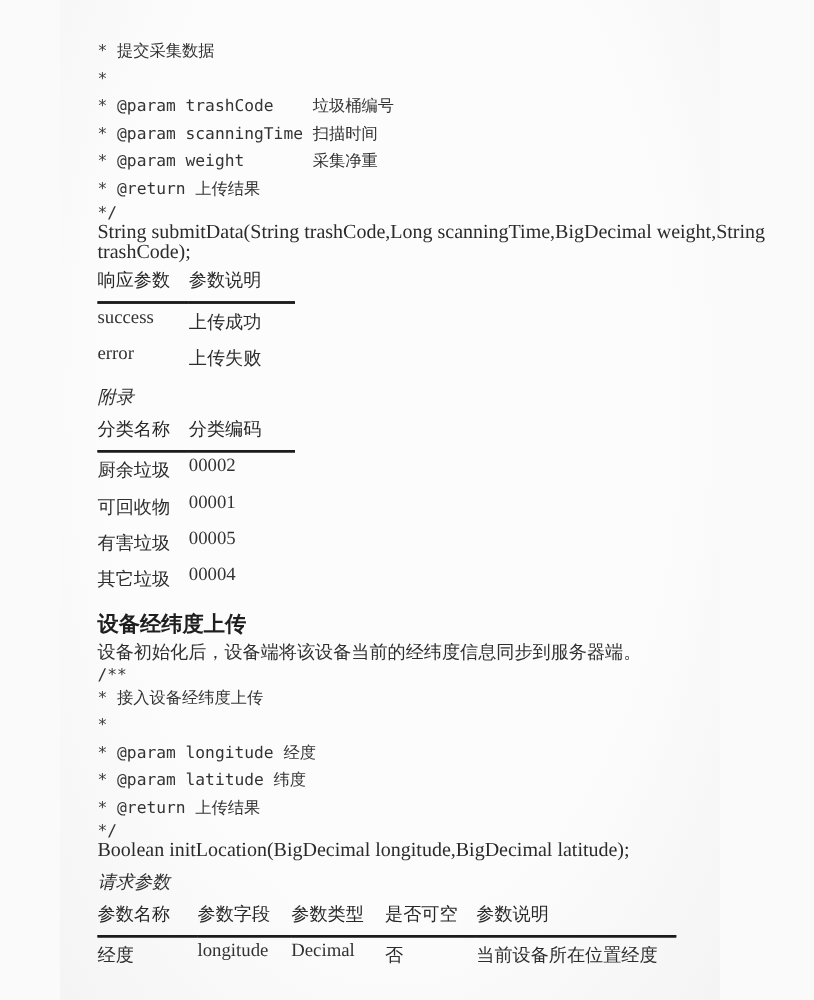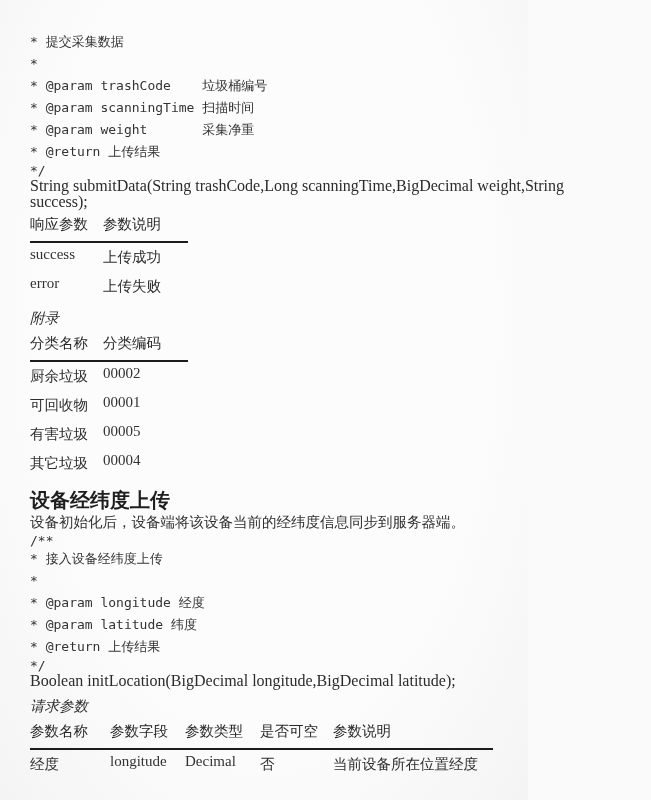--- a/index.html
+++ b/index.html
@@ -11,20 +11,21 @@
     background: #fafafa;
     color: #2f2f2f;
     font-family: "Liberation Sans", sans-serif;
   }
   .page {
     box-sizing: border-box;
     width: 528px;
     height: 800px;
     padding: 31px 20px 0 30px;
     background: radial-gradient(ellipse at 50% 40%, #fcfcfc 60%, #f4f4f4 100%);
+    margin-left: 48px;
   }
   
   .jline {
     font-family: "DejaVu Sans Mono", monospace;
     font-size: 13px;
     line-height: 22px;
     white-space: pre;
     color: #333333;
   }
   .jline.tight { line-height: 15px; }
@@ -39,21 +40,21 @@
   
   .h-italic {
     font-style: italic;
     font-size: 14.5px;
     line-height: 20px;
     margin: 7px 0 3px 0;
     color: #303030;
   }
   
   .h-bold {
-    font-size: 20px;
+    font-size: 17px;
     font-weight: bold;
     line-height: 22px;
     margin: 11px 0 0 0;
     color: #1e1e1e;
   }
   .para {
     font-size: 14.5px;
     line-height: 22px;
     margin: 0 0 0 0;
     color: #2f2f2f;
@@ -105,21 +106,21 @@
     <div class="jline">*</div>
     <div class="jline">* @param trashCode    垃圾桶编号</div>
     <div class="jline">* @param scanningTime 扫描时间</div>
     <div class="jline">* @param weight       采集净重</div>
     <div class="jline">* @return 上传结果</div>
     <div class="jline tight">*/</div>
   </div>
 
   <div>
     <div class="codeline">String submitData(String trashCode,Long scanningTime,BigDecimal weight,String</div>
-    <div class="codeline">success);</div>
+    <div class="codeline">trashCode);</div>
   </div>
 
 
   <table class="tbl-2col">
     <colgroup>
         <col class="c1">
         <col class="c2">
       </colgroup>
     <thead>
       <tr>

